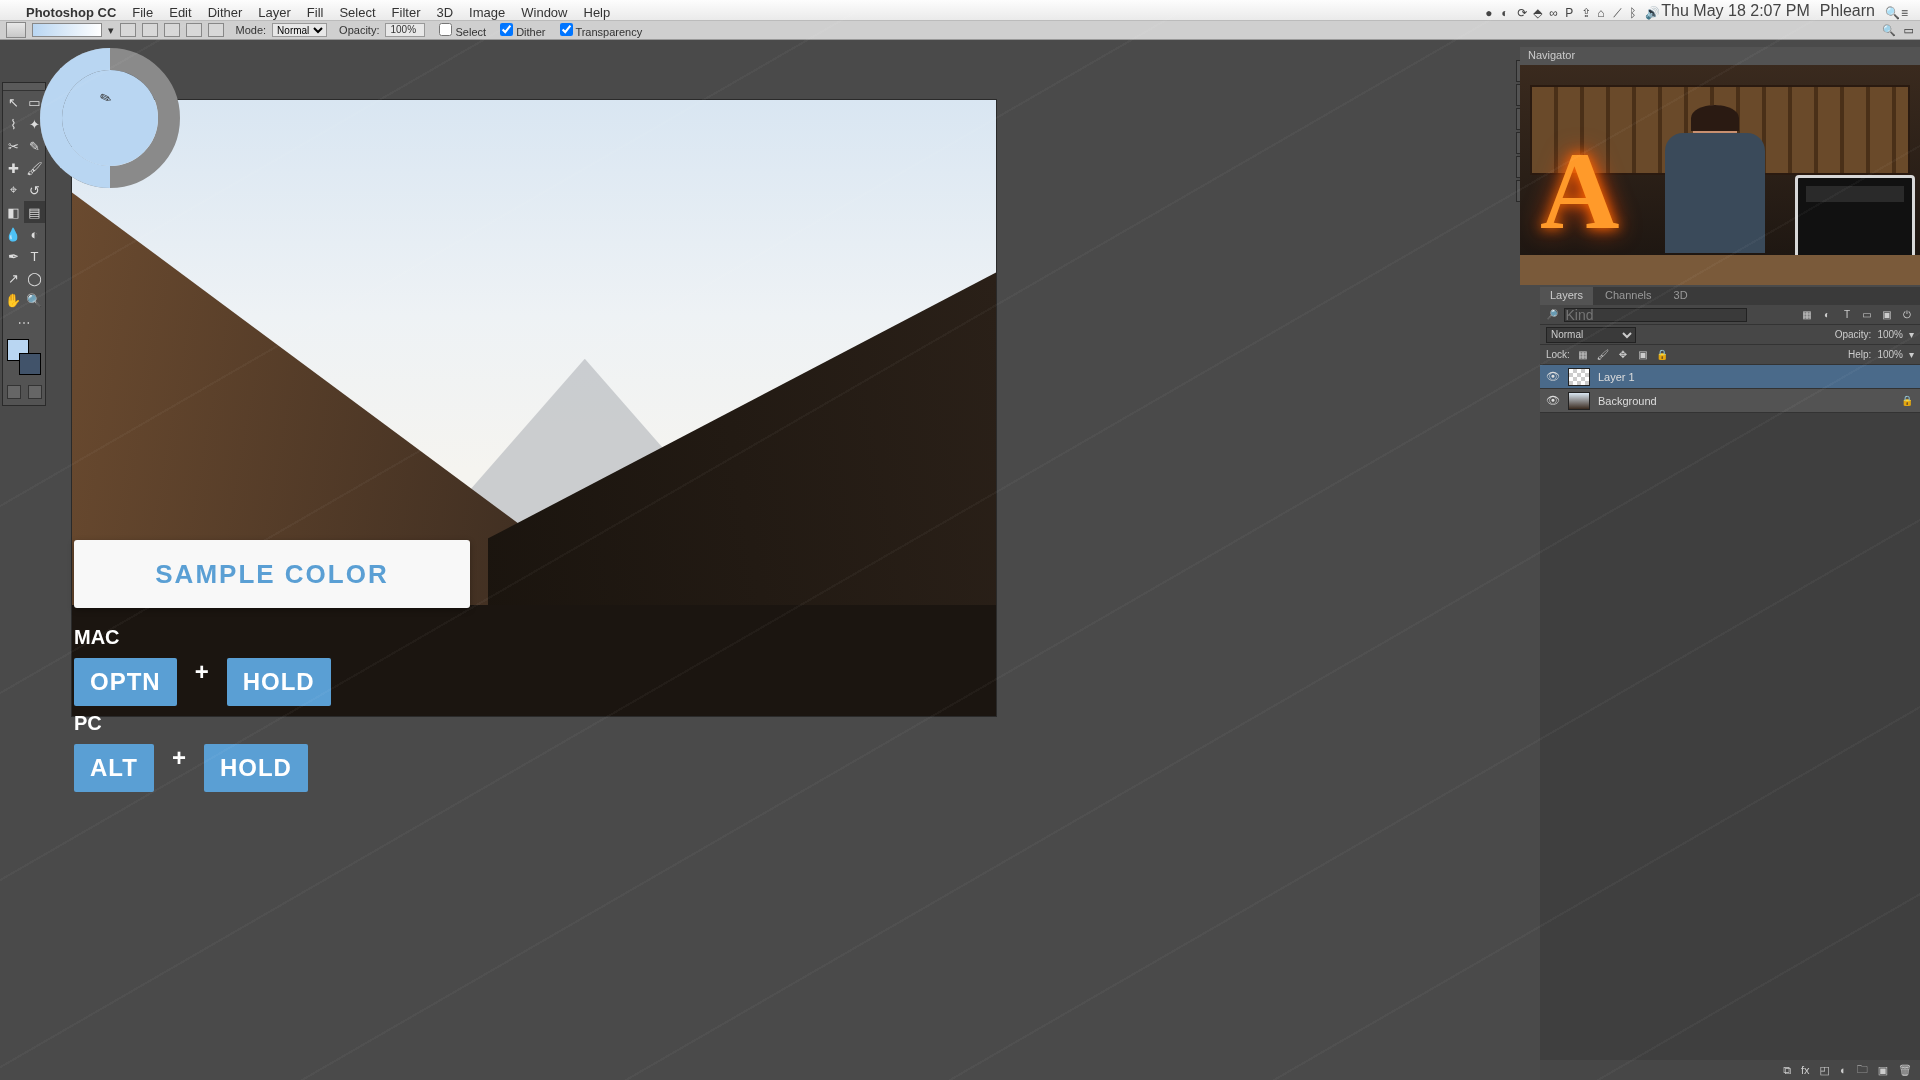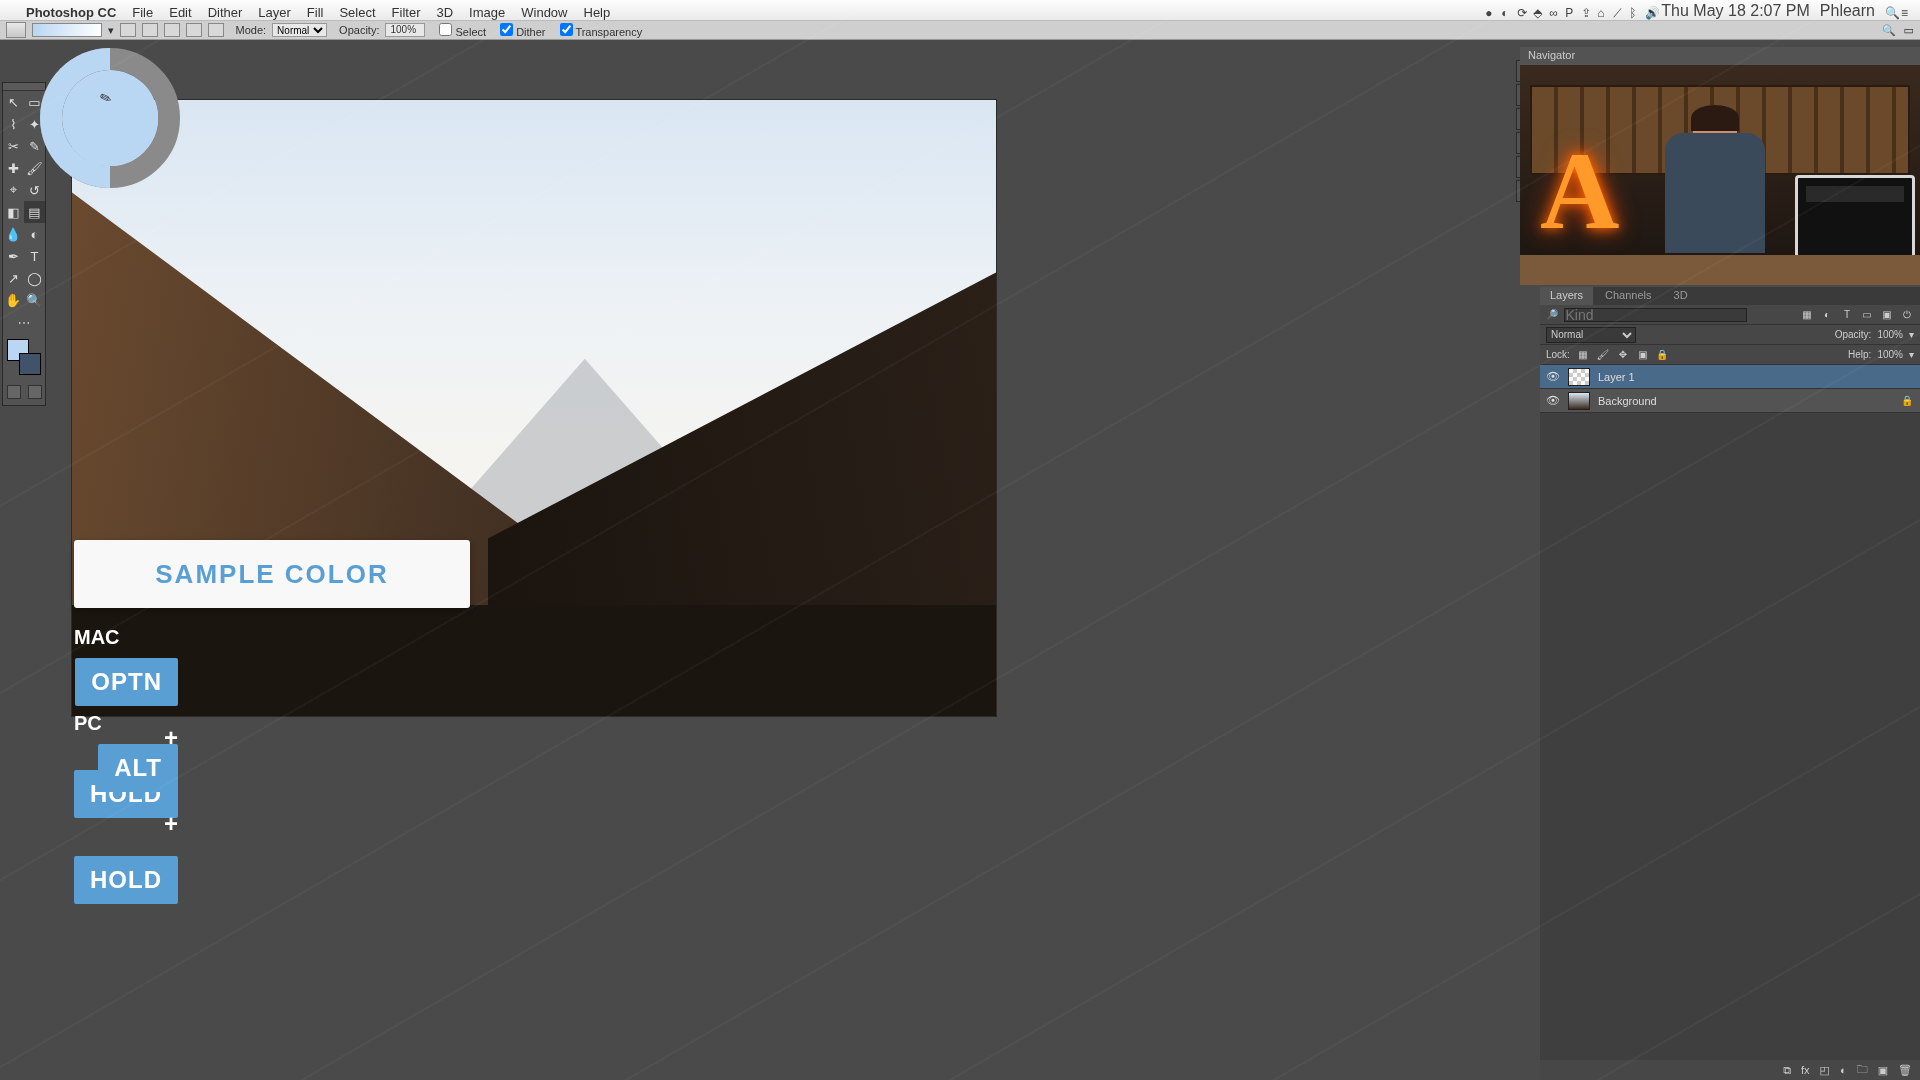--- a/index.html
+++ b/index.html
@@ -52,21 +52,21 @@
 
 
 .color-hud { position:absolute; top:48px; left:40px; width:140px; height:140px; border-radius:50%; z-index:46; }
 .color-hud::before{ content:""; position:absolute; inset:0; border-radius:50%; border:22px solid #8a8a8a; }
 .color-hud::after{ content:""; position:absolute; top:0; left:0; width:50%; height:100%; border-radius:70px 0 0 70px; border:22px solid #b9d6f2; border-right:none; box-sizing:border-box; }
 .color-hud .inner{ position:absolute; inset:22px; border-radius:50%; background:#bcd7ef; }
 .color-hud .eyedrop{ position:absolute; top:42px; left:60px; font-size:14px; color:#333; transform:rotate(-20deg); }
 
 
 .caption-box { position:absolute; top:540px; left:74px; width:396px; height:68px; background:#f8f8f8; border-radius:3px; box-shadow:0 2px 6px rgba(0,0,0,.3); display:flex; align-items:center; justify-content:center; font-size:26px; font-weight:600; color:#5a9fd4; letter-spacing:2px; z-index:47; }
-.shortcut { position:absolute; left:74px; z-index:47; display:flex; align-items:flex-end; gap:18px;flex-direction:column; }
+.shortcut { position:absolute; left:74px; z-index:47; display:flex; align-items:flex-start; gap:18px; }
 .shortcut .key { background:#5a9fd4; color:#fff; font-size:24px; font-weight:700; padding:10px 16px; border-radius:2px; letter-spacing:1px; }
 .shortcut .plus{ color:#fff; font-size:24px; font-weight:600; }
 .sc-mac-lbl{ position:absolute; top:626px; left:74px; font-size:20px; font-weight:600; color:#fff; z-index:47;}
 .sc-mac    { top:658px; }
 .sc-pc-lbl { position:absolute; top:712px; left:74px; font-size:20px; font-weight:600; color:#fff; z-index:47;}
 .sc-pc     { top:744px; }
 
 
 .navigator { position:absolute; top:47px; right:0; width:400px; background:#3a3a3a; z-index:48; }
 .navigator .nav-tab { height:18px; background:#535353; color:#ccc; font-size:11px; padding:2px 8px; }

